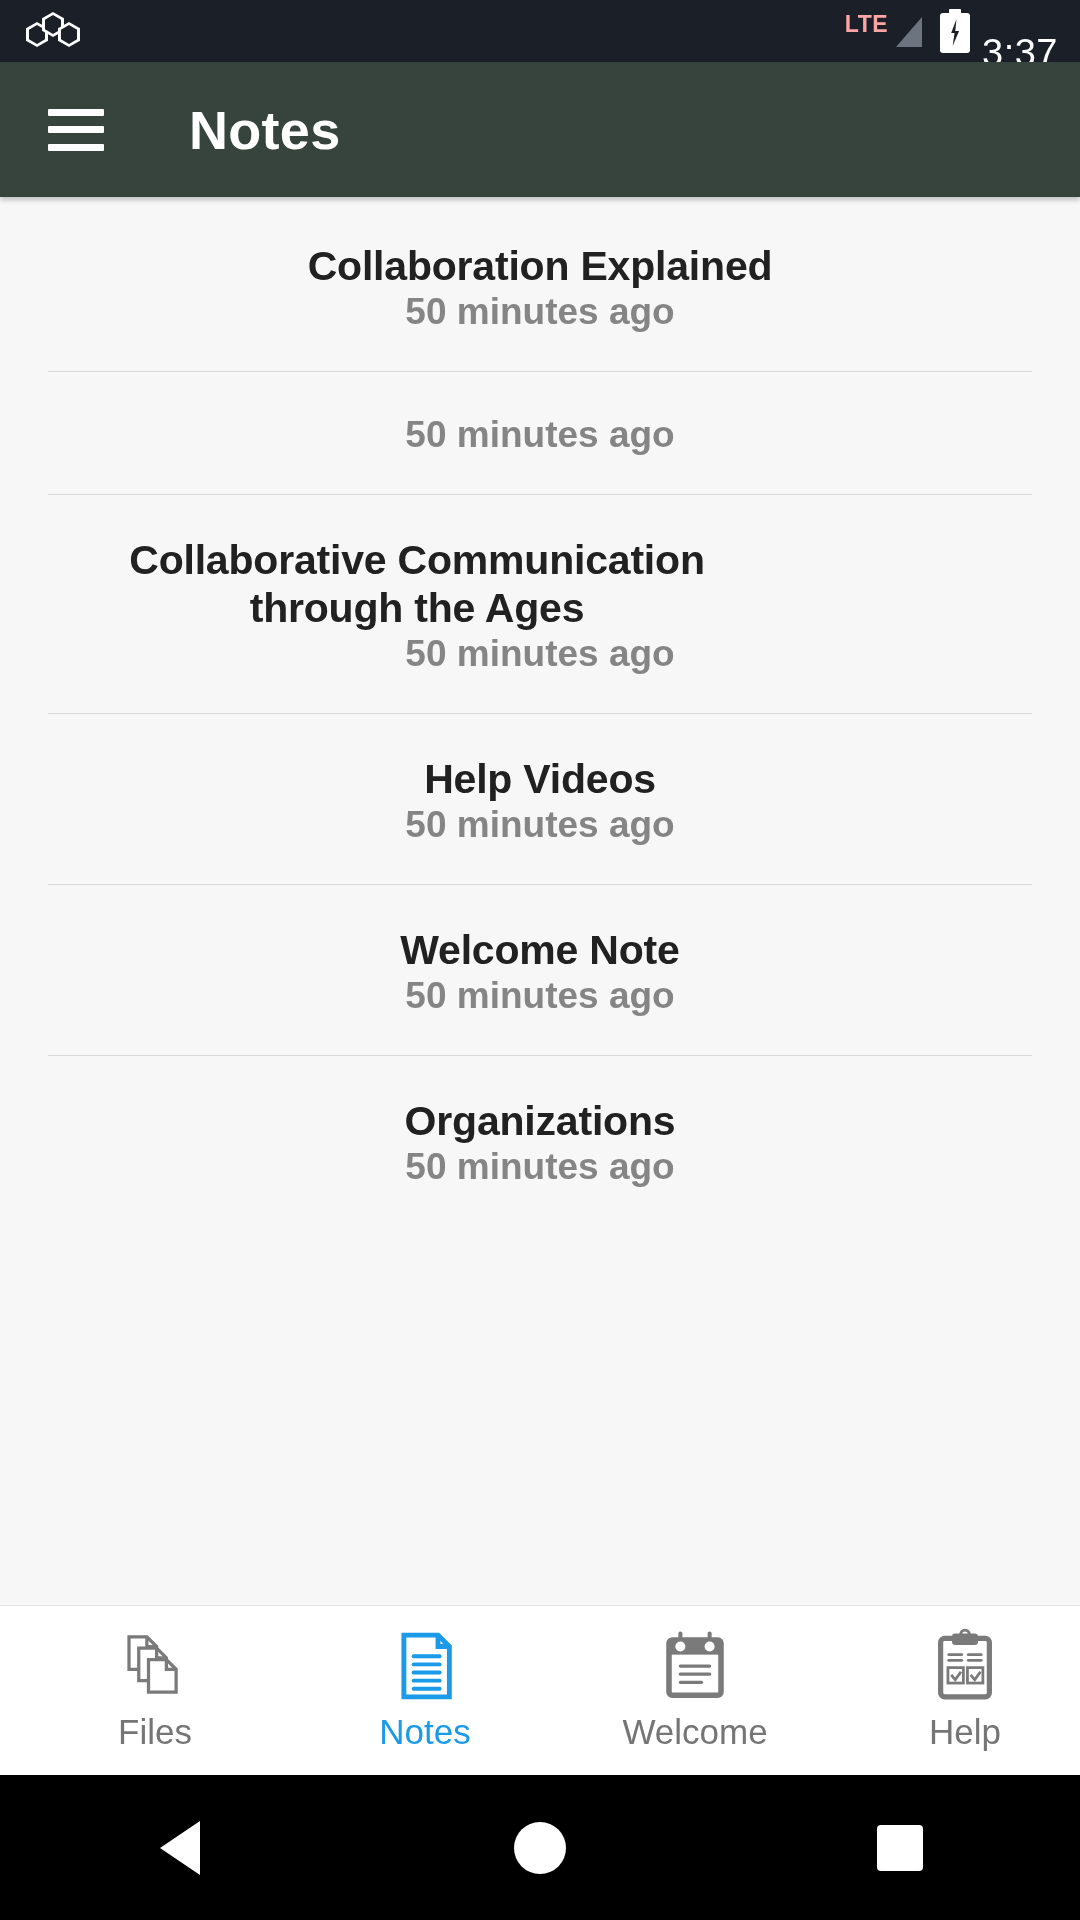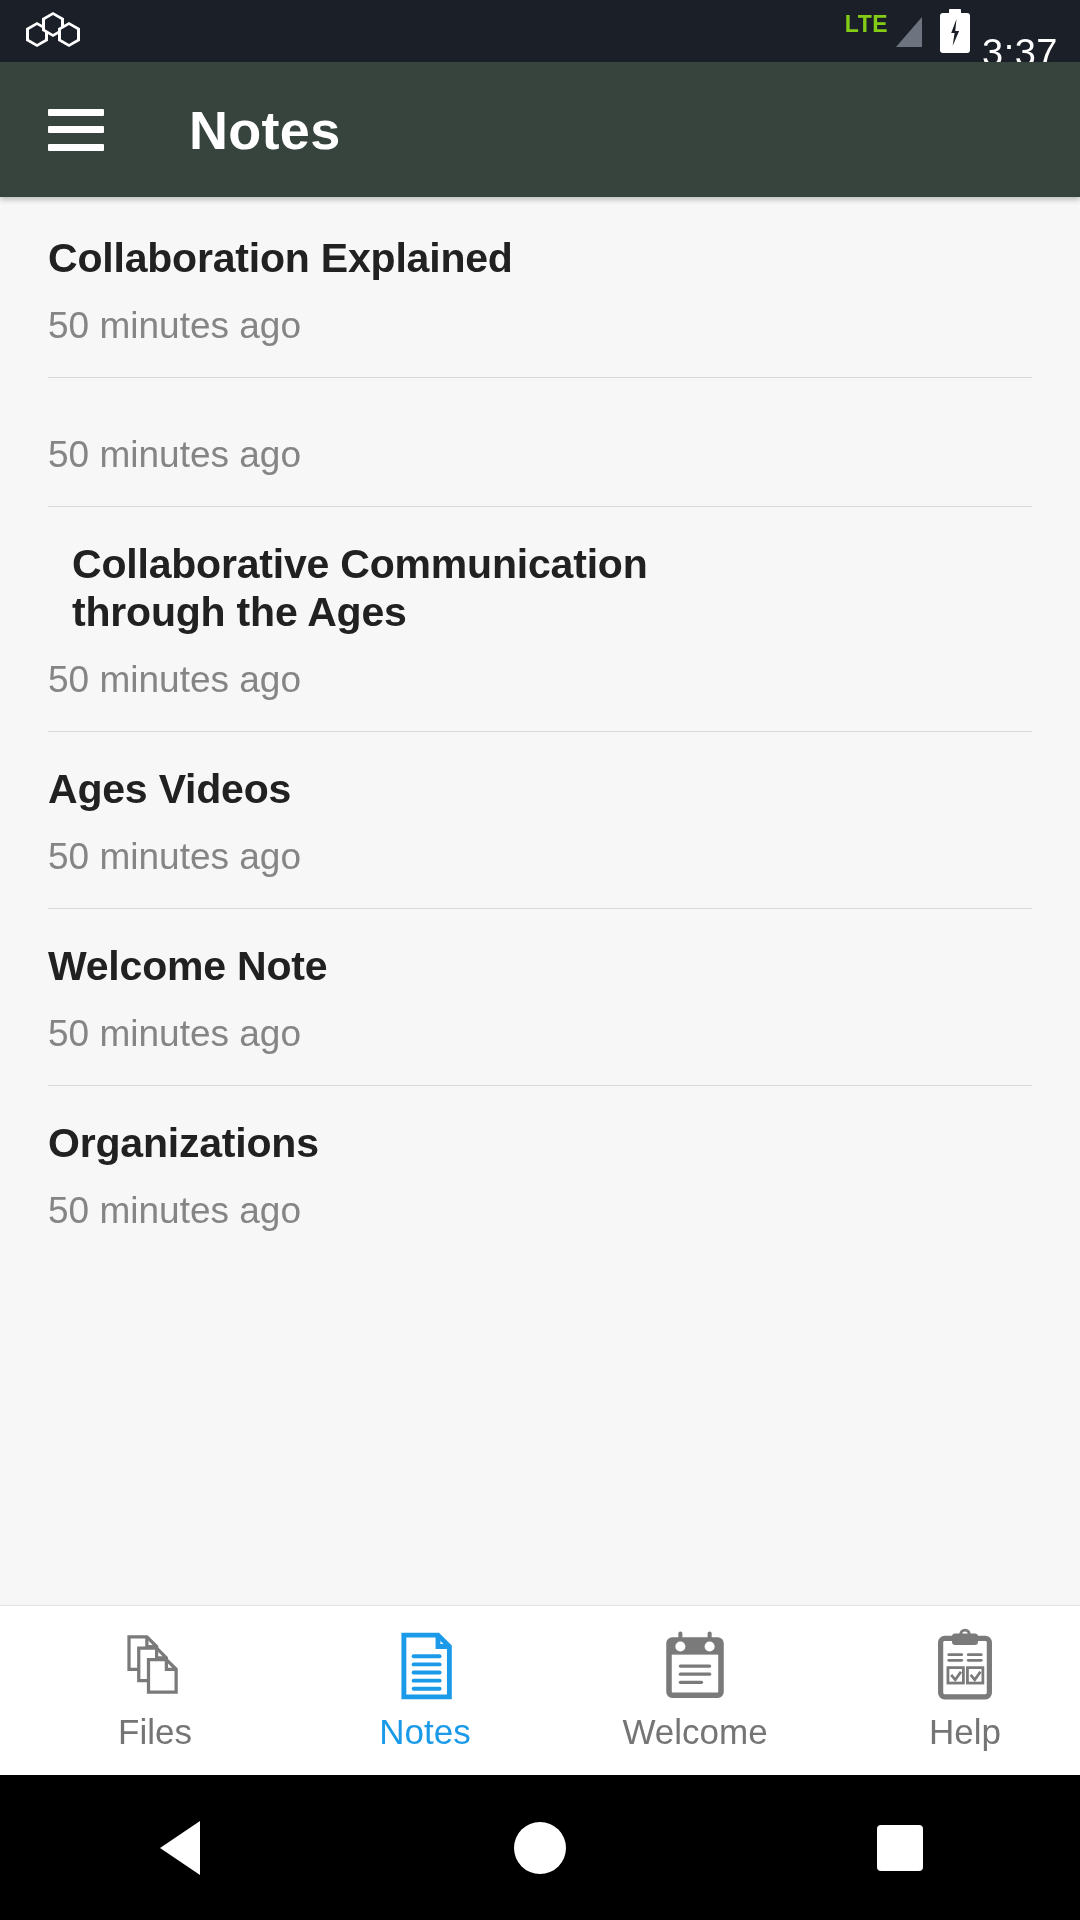--- a/index.html
+++ b/index.html
@@ -13,21 +13,21 @@
 
   
   .status-bar {
     height:62px; background:#1b2028; flex:0 0 62px;
     display:flex; align-items:center; justify-content:space-between;
     padding:0 22px 0 26px;
   }
   .status-left { display:flex; align-items:center; }
   .status-right { display:flex; align-items:center; gap:12px; }
   .lte-text {
-    color:#84cc16; font-size:23px; font-weight:700;
+    color:#fca5a5; font-size:23px; font-weight:700;
     letter-spacing:0.5px; line-height:1; margin-bottom:14px;
   }
   .signal-tri { width:28px; height:32px; position:relative; margin-left:-6px; }
   .signal-tri:after {
     content:""; position:absolute; right:0; bottom:0;
     width:0; height:0;
     border-left:26px solid transparent;
     border-bottom:30px solid #6d7480;
   }
   .battery { position:relative; width:30px; height:44px; margin-left:6px; }
@@ -74,28 +74,28 @@
   .app-title {
     color:#ffffff; font-size:54px; font-weight:700;
     margin-left:85px; letter-spacing:0.3px;
   }
 
   
   .note-list {
     flex:1 1 auto; background:#f7f7f7; overflow:hidden;
     padding-top:4px;
   }
-  .note-item { padding:0 48px; cursor:pointer; }
+  .note-item { padding:8px 48px; cursor:pointer;text-align:center; }
   .note-item .inner { padding:34px 0 30px 0; }
   .note-title {
     font-size:41px; font-weight:700; color:#212121;
     line-height:1.17; letter-spacing:-0.2px;
   }
   .note-time {
-    font-size:37px; color:#858585; margin-top:22px; font-weight:400;
+    font-size:37px; color:#858585; font-weight:700;
   }
   .divider { height:1px; background:#d8d8d8; margin:0 48px; }
 
   
   .tab-bar {
     flex:0 0 170px; background:#ffffff;
     border-top:1px solid #e2e2e2;
     display:flex; align-items:flex-start; justify-content:space-around;
     padding-top:18px;
   }
@@ -182,21 +182,21 @@
     <div class="note-item">
       <div class="inner">
         <div class="note-title" style="max-width:690px;margin-left:24px;">Collaborative Communication through the Ages</div>
         <div class="note-time">50 minutes ago</div>
       </div>
     </div>
     <div class="divider"></div>
 
     <div class="note-item">
       <div class="inner">
-        <div class="note-title">Ages Videos</div>
+        <div class="note-title">Help Videos</div>
         <div class="note-time">50 minutes ago</div>
       </div>
     </div>
     <div class="divider"></div>
 
     <div class="note-item">
       <div class="inner">
         <div class="note-title">Welcome Note</div>
         <div class="note-time">50 minutes ago</div>
       </div>

